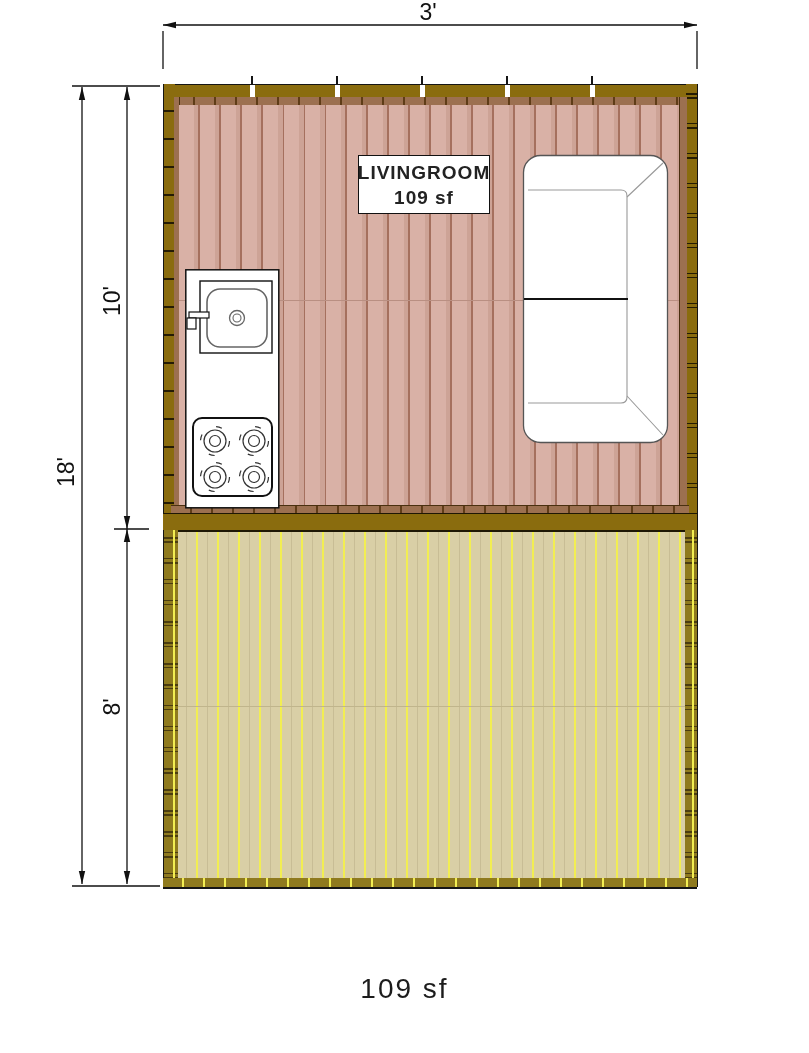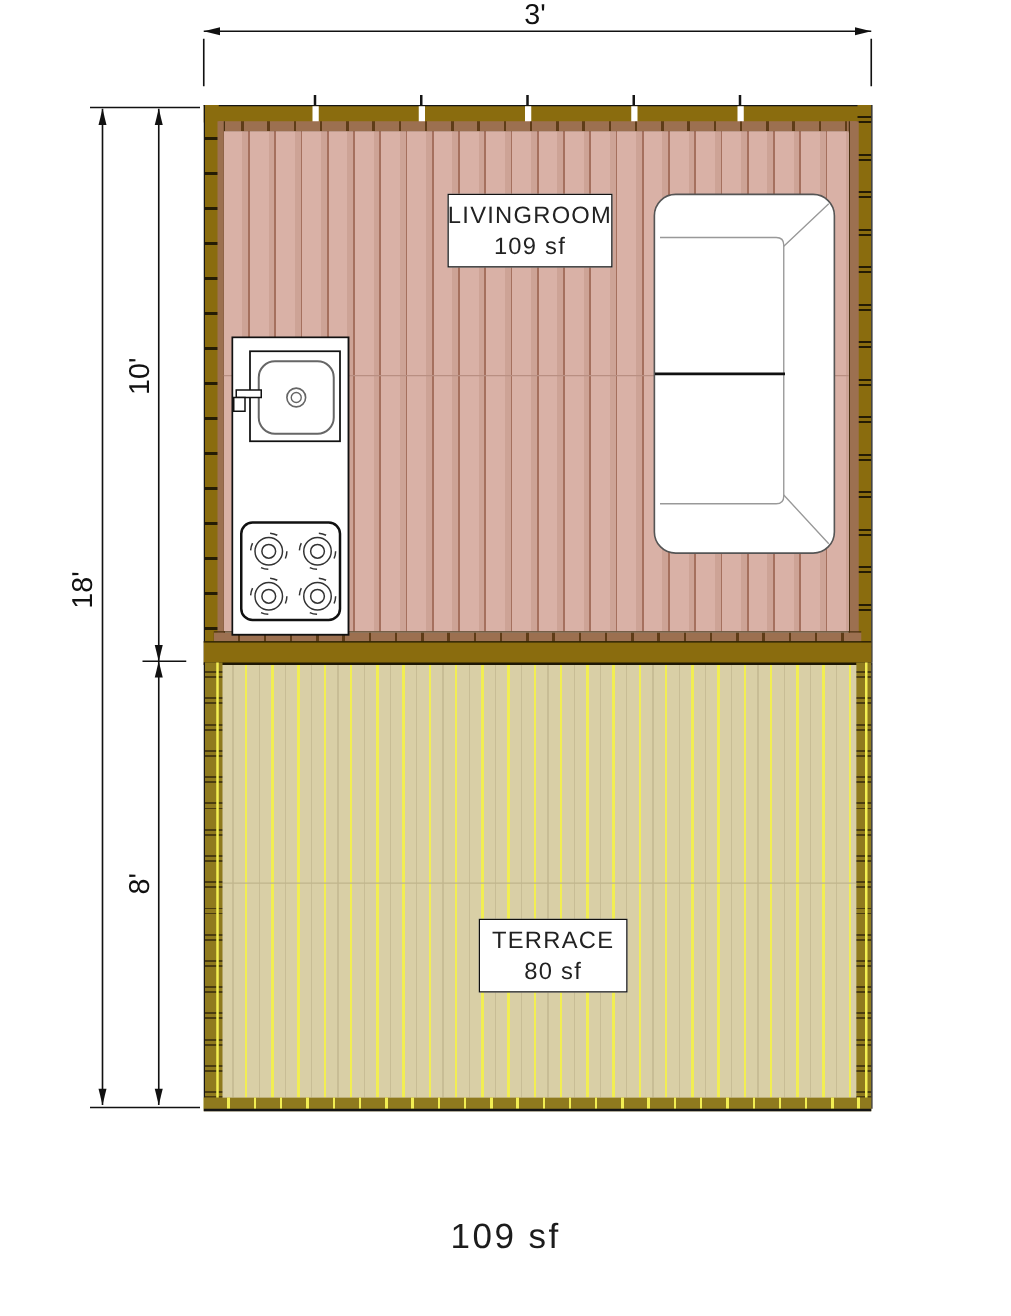--- a/index.html
+++ b/index.html
@@ -191,26 +191,22 @@
     </g>
   </svg>
 
   <svg class="abs" style="left:518px;top:150px;" width="155" height="298" viewBox="0 0 155 298">
     <rect x="5.5" y="5.5" width="144" height="287" rx="17" fill="#ffffff" stroke="#555" stroke-width="1.3"></rect>
     <path d="M10,40 H103 Q109,40 109,46 V247 Q109,253 103,253 H10" fill="none" stroke="#999" stroke-width="1.1"></path>
     <path d="M109,47 L145,13 M109,246 L145,285" fill="none" stroke="#999" stroke-width="1.1"></path>
     <line x1="6" y1="149" x2="110" y2="149" stroke="#111" stroke-width="2.2"></line>
   </svg>
 
-  <div class="room-label" style="left:358px;top:155px;width:130px;height:57px;">
+  <div class="room-label" style="left:358px;top:155px;width:130px;height:57px;font-weight:bold;">
     <div class="l1">LIVINGROOM</div>
     <div class="l2">109 sf</div>
   </div>
-  <div class="room-label" style="left:383px;top:735px;width:117px;height:57px;">
-    <div class="l1">TERRACE</div>
-    <div class="l2">80 sf</div>
-  </div>
 
   <div class="abs title-block">
     <div class="t2">109 sf</div>
   </div>
 
 </div>
 
 </body></html>

